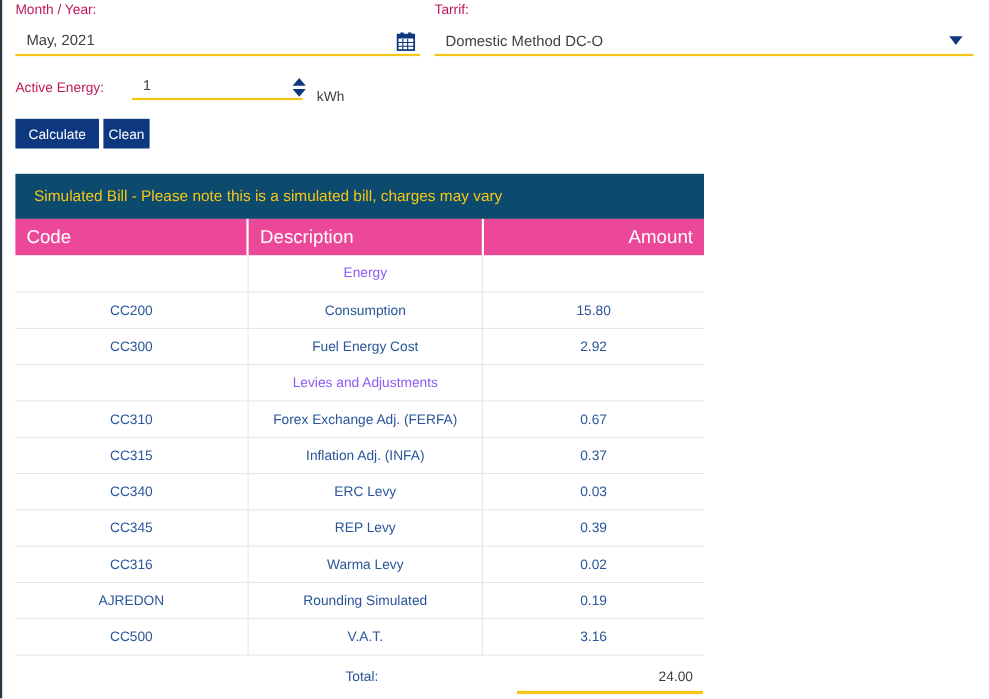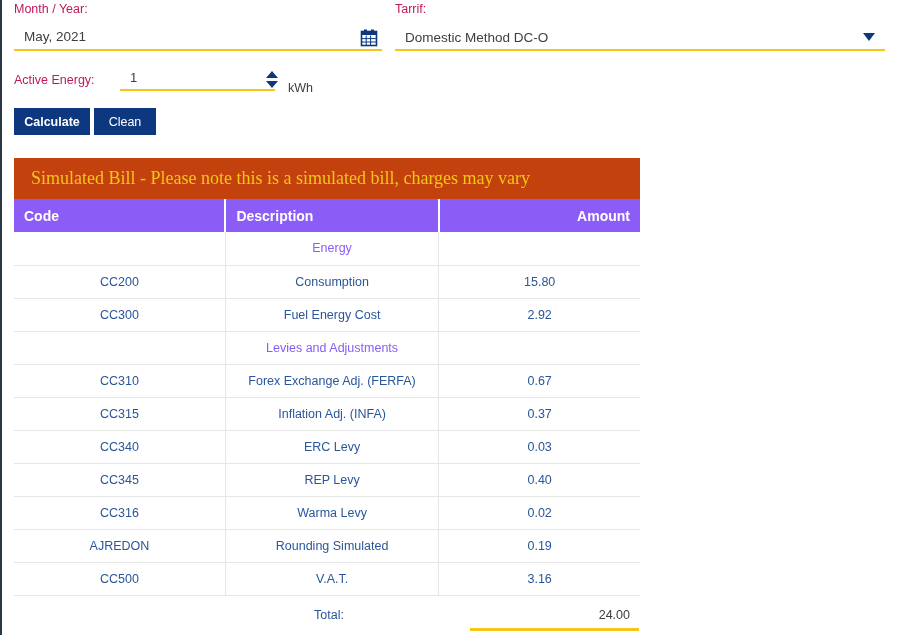--- a/index.html
+++ b/index.html
@@ -96,48 +96,47 @@
     background: #0d3880;
     color: #ffffff;
     border: none;
     font-family: "Liberation Sans", sans-serif;
     font-size: 12.5px;
     padding: 0;
     height: 27px;
     cursor: pointer;
     text-align: center;
   }
-  #btn-calculate { left: 12px; top: 108px; width: 76px; font-weight: bold; }
-  #btn-clean { left: 92px; top: 108px; width: 62px; }
+  #btn-calculate { left: 12px; top: 108px; width: 76px; }
+  #btn-clean { left: 92px; top: 108px; width: 42px; }
 
   
   .bill {
     position: absolute;
     left: 12px; top: 158px;
     width: 626px;
   }
   .bill-title {
-    background: #c2410c;
+    background: #0c4a6e;
     color: #f5c518;
-    font-size: 18px;
+    font-size: 14px;
     height: 41px;
     line-height: 41px;
     padding-left: 17px;
-    font-family: Liberation Serif, serif;
   }
   table.bill-table {
     width: 626px;
     border-collapse: collapse;
     table-layout: fixed;
   }
   table.bill-table th {
-    background: #8b5cf6;
+    background: #ec4899;
     color: #ffffff;
-    font-weight: bold;
-    font-size: 14px;
+    font-weight: normal;
+    font-size: 17px;
     height: 33px;
     border-right: 2px solid #ffffff;
     padding: 0 10px;
   }
   table.bill-table th:last-child { border-right: none; }
   th.col-code { text-align: left; width: 208px; }
   th.col-desc { text-align: left; width: 210px; }
   th.col-amt  { text-align: right; width: 198px; }
 
   table.bill-table td {
@@ -267,21 +266,21 @@
             <td class="c-amt">0.37</td>
           </tr>
           <tr>
             <td class="c-code">CC340</td>
             <td class="c-desc">ERC Levy</td>
             <td class="c-amt">0.03</td>
           </tr>
           <tr>
             <td class="c-code">CC345</td>
             <td class="c-desc">REP Levy</td>
-            <td class="c-amt">0.40</td>
+            <td class="c-amt">0.39</td>
           </tr>
           <tr>
             <td class="c-code">CC316</td>
             <td class="c-desc">Warma Levy</td>
             <td class="c-amt">0.02</td>
           </tr>
           <tr>
             <td class="c-code">AJREDON</td>
             <td class="c-desc">Rounding Simulated</td>
             <td class="c-amt">0.19</td>

